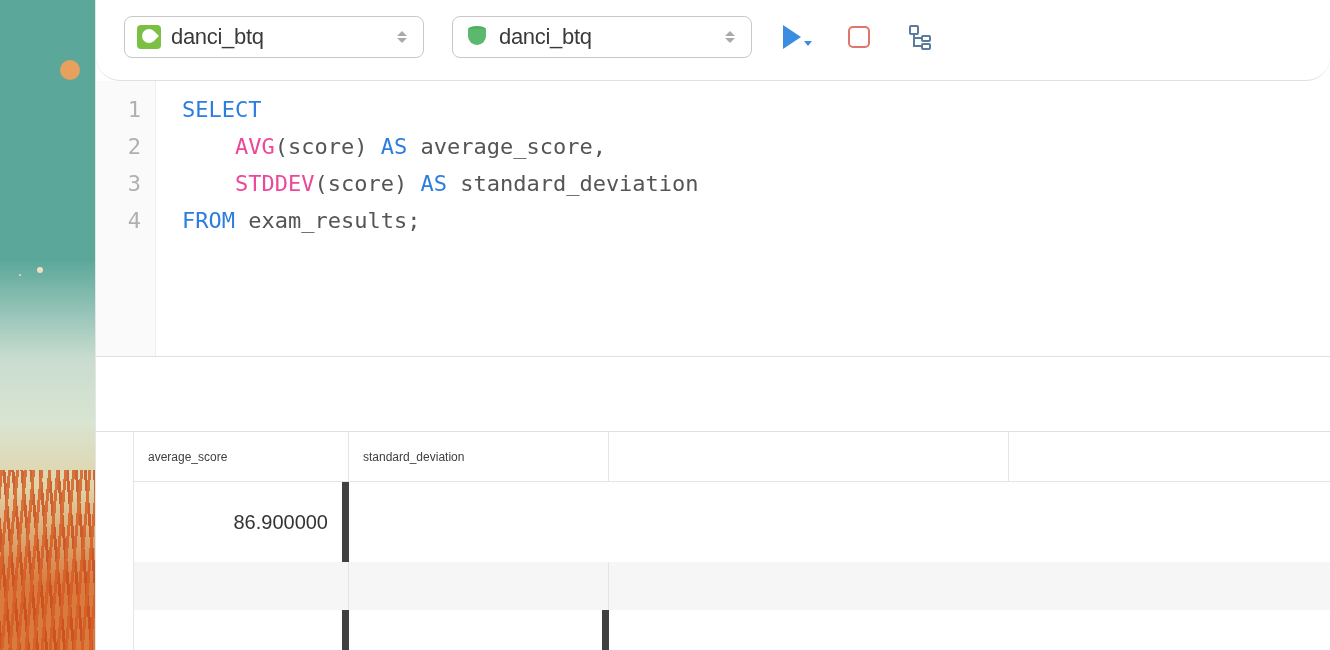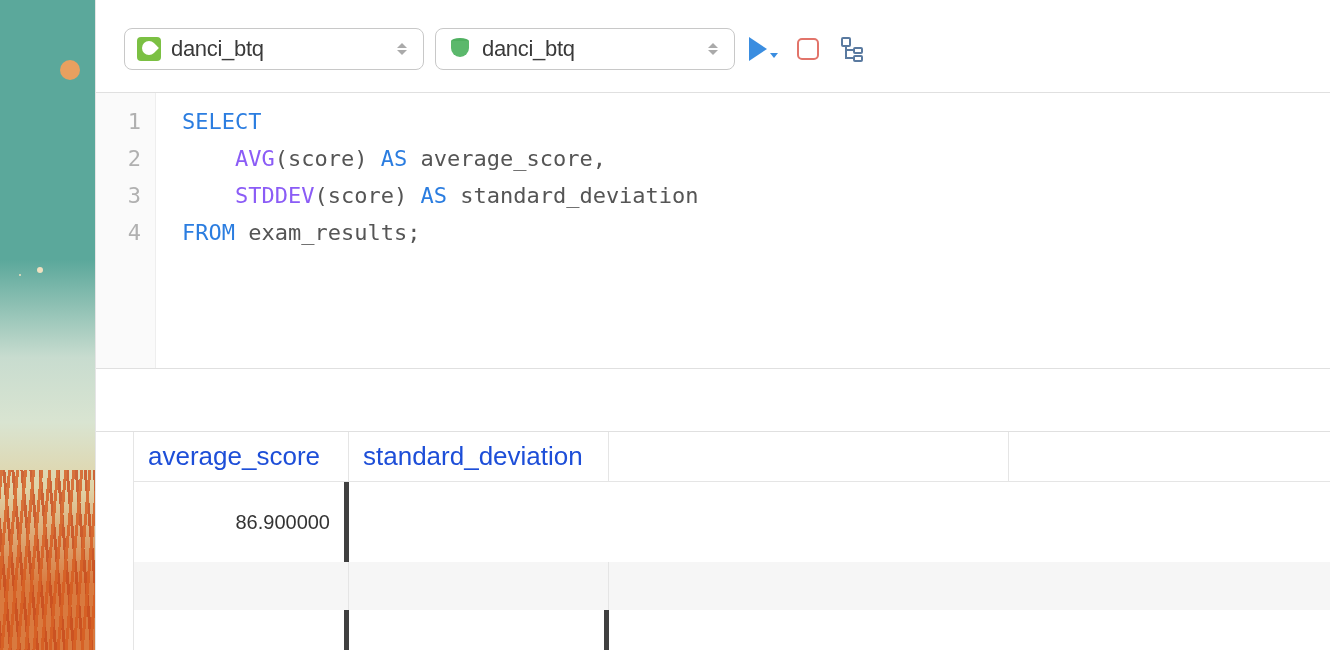--- a/index.html
+++ b/index.html
@@ -39,23 +39,24 @@
     .app {
       flex: 1;
       display: flex;
       flex-direction: column;
       height: 100%;
       border-left: 1px solid #e5e5e5;
     }
     .toolbar {
       display: flex;
       align-items: center;
-      gap: 11px;
-      padding: 28px 28px 22px 28px;
+      gap: 28px;
+      padding: 16px 28px 22px 28px;
       border-bottom: 1px solid #e0e0e0;
+      border-radius: 24px;
     }
     .selector {
       display: flex;
       align-items: center;
       gap: 10px;
       border: 1px solid #c8c8c8;
       border-radius: 8px;
       padding: 7px 12px;
       min-width: 300px;
       background: #fff;
@@ -136,21 +137,21 @@
     }
     .code {
       padding: 10px 26px;
       font-family: "SF Mono", Menlo, Consolas, monospace;
       font-size: 22px;
       line-height: 37px;
       color: #555;
       white-space: pre;
     }
     .kw { color: #2b7de0; font-weight: 400; }
-    .fn { color: #8b5cf6; }
+    .fn { color: #ec4899; }
     .results-gap {
       height: 75px;
       border-top: 1px solid #e0e0e0;
     }
     .results {
       border-top: 1px solid #e0e0e0;
       flex: 1;
       display: flex;
     }
     .results-margin {
@@ -161,40 +162,40 @@
       flex: 1;
     }
     .results-header {
       display: flex;
       border-bottom: 1px solid #e5e5e5;
       height: 50px;
       align-items: center;
     }
     .col {
       padding: 0 14px;
-      font-size: 26px;
-      color: #1d4ed8;
+      font-size: 12px;
+      color: #404040;
       border-right: 1px solid #e5e5e5;
       height: 100%;
       display: flex;
       align-items: center;
     }
     .col-1 { width: 215px; }
     .col-2 { width: 260px; }
     .col-3 { flex: 0 0 400px; }
     .results-row {
       display: flex;
       height: 80px;
       align-items: center;
     }
     .cell {
       padding: 0 14px;
       font-size: 20px;
       color: #333;
-      border-right: 5px solid #404040;
+      border-right: 7px solid #404040;
       height: 100%;
       display: flex;
       align-items: center;
       justify-content: flex-end;
     }
     .results-stripe {
       display: flex;
       height: 48px;
       background: #f6f6f6;
     }

